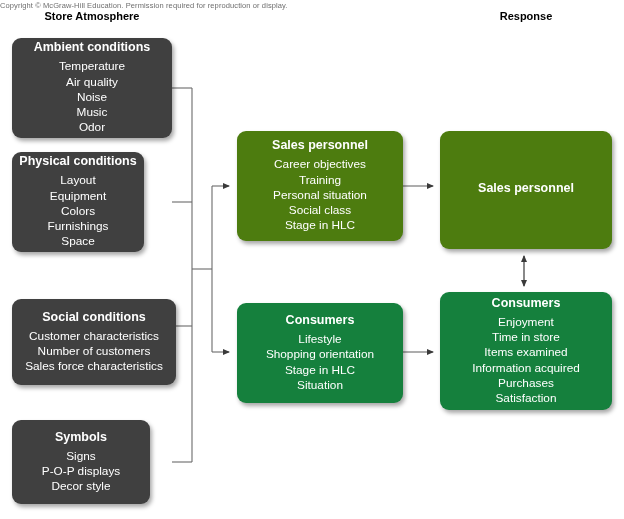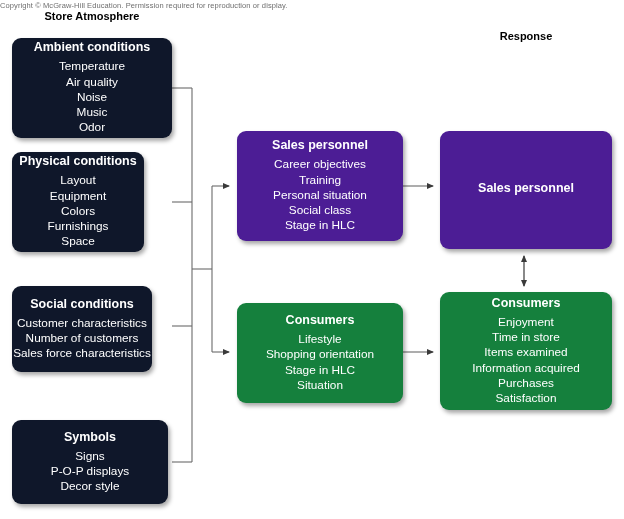--- a/index.html
+++ b/index.html
@@ -32,21 +32,21 @@
   .col-header {
     position: absolute;
     font-size: 11px;
     font-weight: bold;
     color: #000000;
     text-align: center;
     white-space: nowrap;
   }
   #hdr-store    { top: 10px; left: 12px;  width: 160px; }
   #hdr-individ  { top: 10px; left: 225px; width: 190px; }
-  #hdr-response { top: 10px; left: 440px; width: 172px; margin-top: 20px; }
+  #hdr-response { top: 10px; left: 440px; width: 172px; }
 
   
   #connectors {
     position: absolute;
     top: 0; left: 0;
     width: 624px;
     height: 519px;
     pointer-events: none;
   }
 
@@ -56,22 +56,22 @@
     border-radius: 9px;
     box-sizing: border-box;
     text-align: center;
     color: #ffffff;
     box-shadow: 2px 3px 4px rgba(0,0,0,0.35);
     display: flex;
     flex-direction: column;
     justify-content: center;
     align-items: center;
   }
-  .box.blue  { background: #0f172a; }
-  .box.teal  { background: #4c1d95; }
+  .box.blue  { background: #404040; }
+  .box.teal  { background: #4d7c0f; }
   .box.olive { background: #15803d; }
 
   .box-title {
     font-size: 12.5px;
     font-weight: bold;
     color: #ffffff;
     line-height: 15px;
     margin-bottom: 4px;
     white-space: nowrap;
   }
@@ -81,22 +81,22 @@
     padding: 0;
     font-size: 11.8px;
     line-height: 15.2px;
     color: #ffffff;
   }
   .box-list li { white-space: nowrap; }
 
   
   #box-ambient  { left: 12px; top: 38px;  width: 160px; height: 100px; }
   #box-physical { left: 12px; top: 152px; width: 132px; height: 100px; }
-  #box-social   { left: 12px; top: 286px; width: 140px; height: 86px;  }
-  #box-symbols  { left: 12px; top: 420px; width: 156px; height: 84px;  }
+  #box-social   { left: 12px; top: 299px; width: 164px; height: 86px;  }
+  #box-symbols  { left: 12px; top: 420px; width: 138px; height: 84px;  }
 
   
   #box-mid-sales     { left: 237px; top: 131px; width: 166px; height: 110px; }
   #box-mid-consumers { left: 237px; top: 303px; width: 166px; height: 100px; }
 
   
   #box-right-sales     { left: 440px; top: 131px; width: 172px; height: 118px; }
   #box-right-consumers { left: 440px; top: 292px; width: 172px; height: 118px; }
 </style>
 </head>

